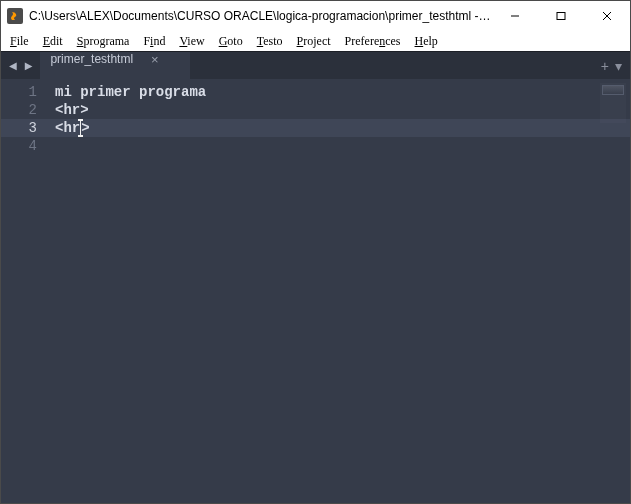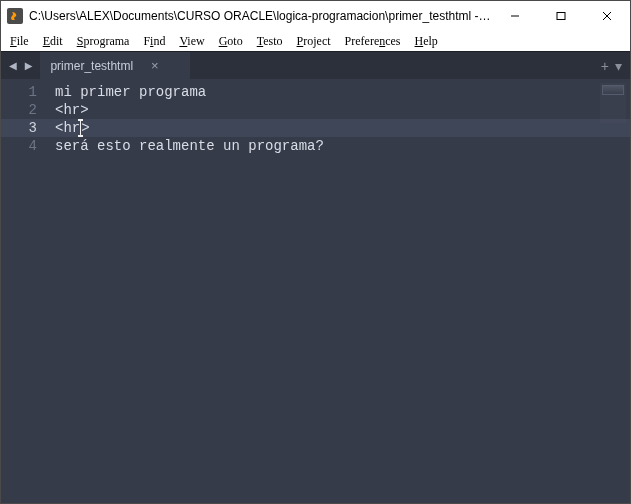--- a/index.html
+++ b/index.html
@@ -13,31 +13,31 @@
   .win-controls { display: flex; height: 100%; }
   .win-btn { width: 46px; height: 30px; display: flex; align-items: center; justify-content: center; color: #000; font-size: 10px; }
   
   .menubar { height: 20px; background: #ffffff; display: flex; align-items: center; padding: 0 2px; font-size: 12px; color: #000; }
   .menu-item { padding: 1px 7px; cursor: default; font-family: Liberation Serif, serif; }
   .menu-item .ul { text-decoration: underline; }
   
   .tabrow { height: 28px; background: #2b303b; display: flex; align-items: stretch; border-top: 1px solid #1c1f26; }
   .nav-arrows { display: flex; align-items: center; padding: 0 6px; gap: 4px; }
   .nav-arrow { color: #b0b6c4; font-size: 10px; padding: 2px; }
-  .tab { background: #353b49; display: flex; align-items: center; padding: 0 10px; color: #c7ccd8; font-size: 12px; gap: 18px; min-width: 150px; position: relative; }
+  .tab { background: #353b49; display: flex; align-items: flex-start; padding: 0 10px; color: #c7ccd8; font-size: 12px; gap: 18px; min-width: 150px; position: relative; }
   .tab.active { background: #353b49; }
   .tab .close-x { font-size: 13px; color: #9aa0ad; }
   .tab-spacer { flex: 1; }
   .tab-right { display: flex; align-items: center; padding-right: 8px; gap: 6px; color: #8a8f9c; font-size: 14px; }
   
   .editor { flex: 1; background: #353b49; display: flex; position: relative; font-family: Consolas, "Courier New", monospace; font-size: 14px; line-height: 18px; }
   .gutter { width: 46px; background: #353b49; color: #6e7585; text-align: right; padding: 4px 10px 0 0; user-select: none; }
   .gutter .ln { height: 18px; }
   .gutter .ln.hl { background: #3f4657; color: #cfd3dd; margin-right: -10px; padding-right: 10px; }
-  .code { flex: 1; padding: 4px 0 0 8px; color: #d9dde7; position: relative; }
+  .code { flex: 1; padding: 4px 0 0 8px; color: #d9dde7; position: relative; font-weight: bold; }
   .code .line { height: 18px; white-space: pre; }
   .code .line.hl { background: #3f4657; margin-left: -8px; padding-left: 8px; }
   .cursor { display: inline-block; width: 1px; height: 16px; background: #f0f0f0; vertical-align: text-bottom; position: relative; }
   .cursor::after { content:""; position:absolute; left:-2px; top:-1px; width:5px; height:2px; background:#f0f0f0; }
   .cursor::before { content:""; position:absolute; left:-2px; bottom:-1px; width:5px; height:2px; background:#f0f0f0; }
   .minimap-hint { position: absolute; top: 6px; right: 6px; width: 22px; height: 10px; background: linear-gradient(#8a8f9c44, transparent); border: 1px solid #555c6d; }
   .minimap-box { position: absolute; top: 4px; right: 4px; width: 26px; height: 40px; background: rgba(200,205,215,0.03); }
 </style>
 </head>
 <body>
@@ -104,19 +104,18 @@
     <div class="gutter">
       <div class="ln">1</div>
       <div class="ln">2</div>
       <div class="ln hl">3</div>
       <div class="ln">4</div>
     </div>
     <div class="code">
       <div class="line">mi primer programa</div>
       <div class="line">&lt;hr&gt;</div>
       <div class="line hl"><span id="l3a">&lt;hr</span><span class="cursor"></span><span id="l3b">&gt;</span></div>
-      <div class="line">será esto realmente un programa?</div>
       <div class="minimap-box"></div>
       <div class="minimap-hint"></div>
     </div>
   </div>
 
 </div>
 
 </body></html>

